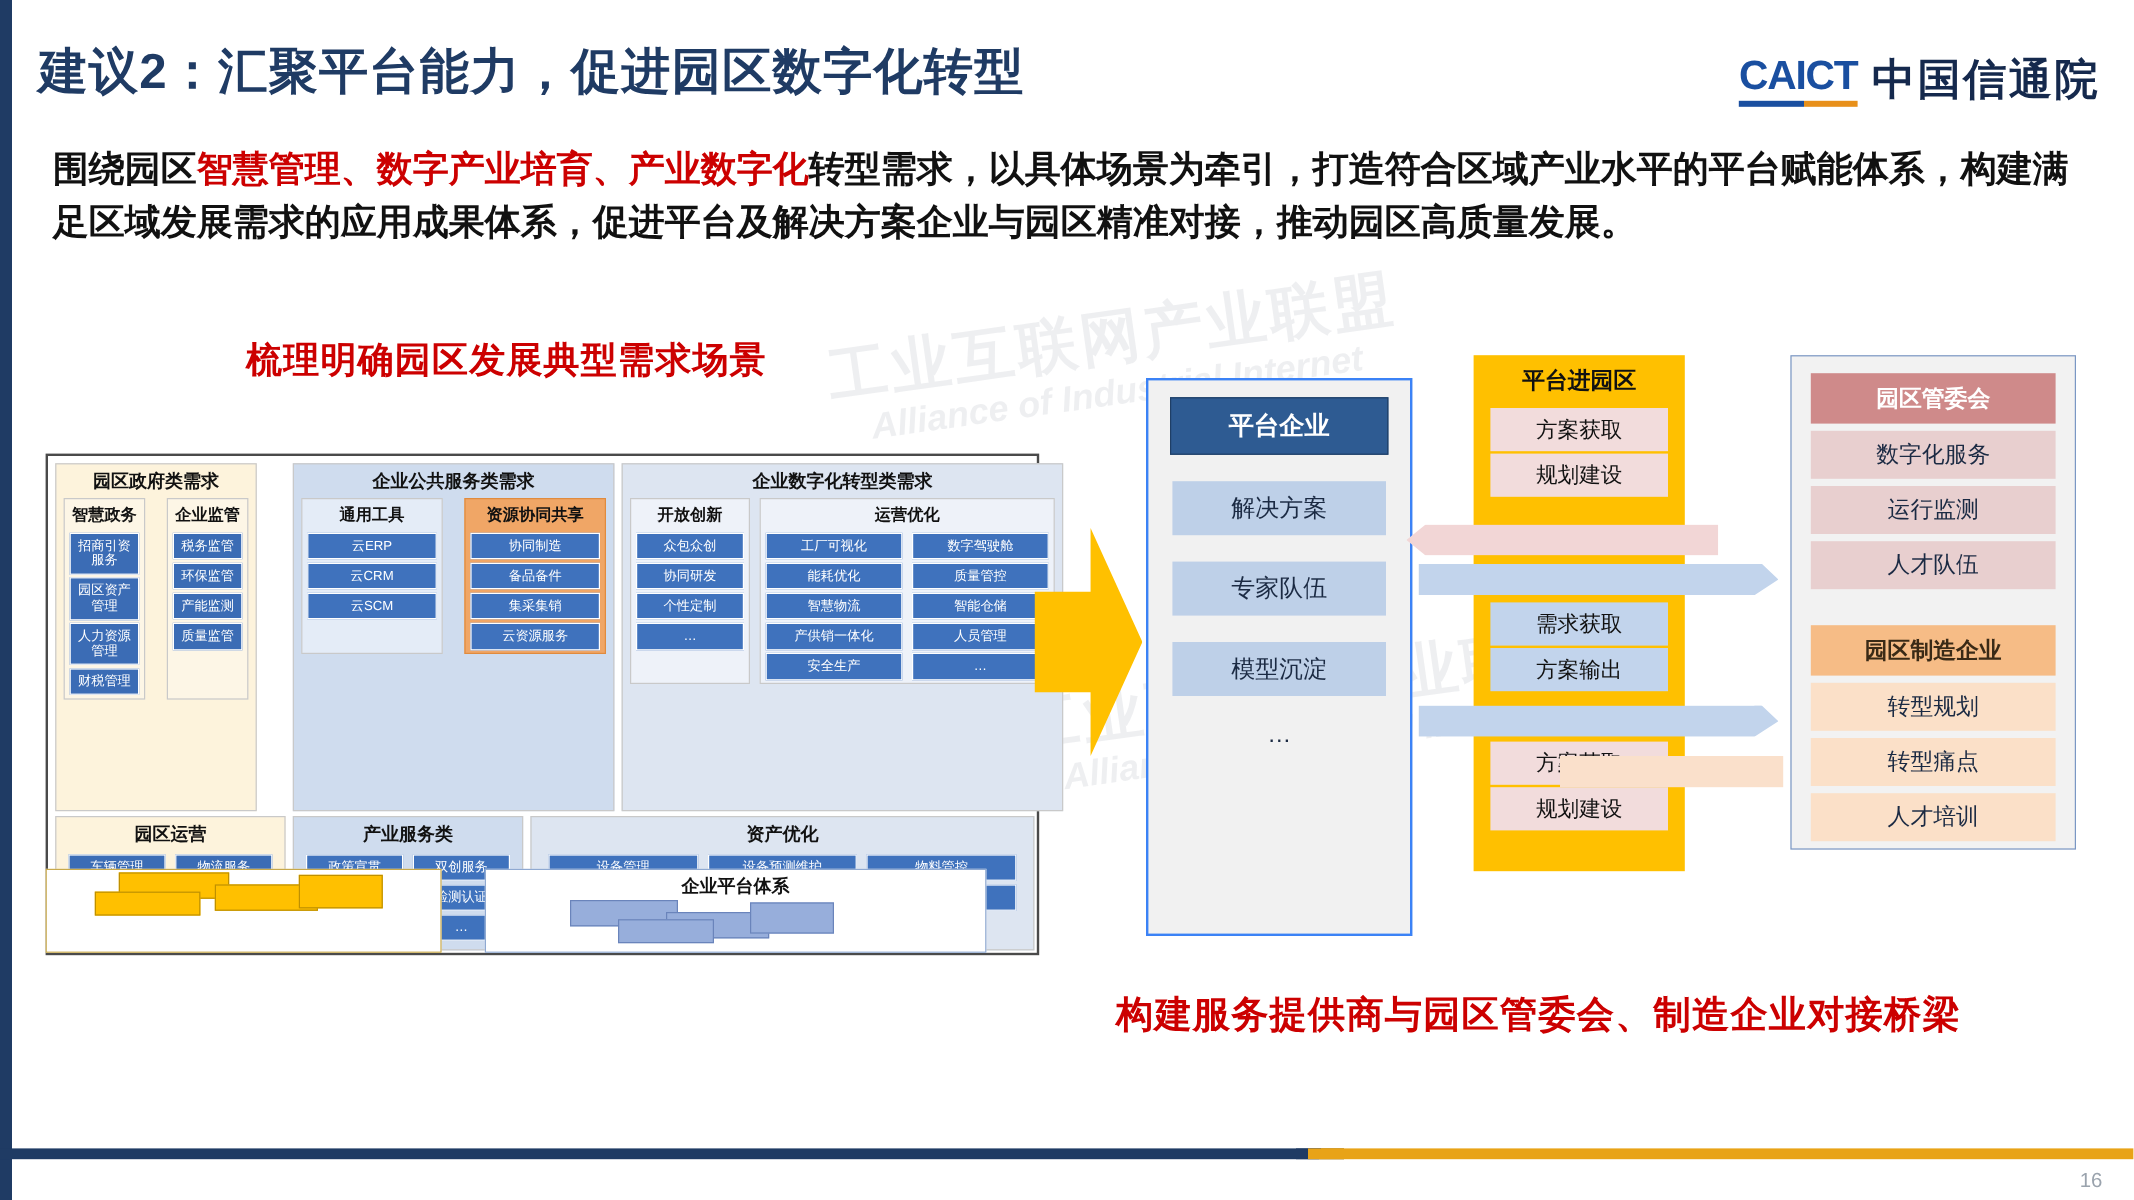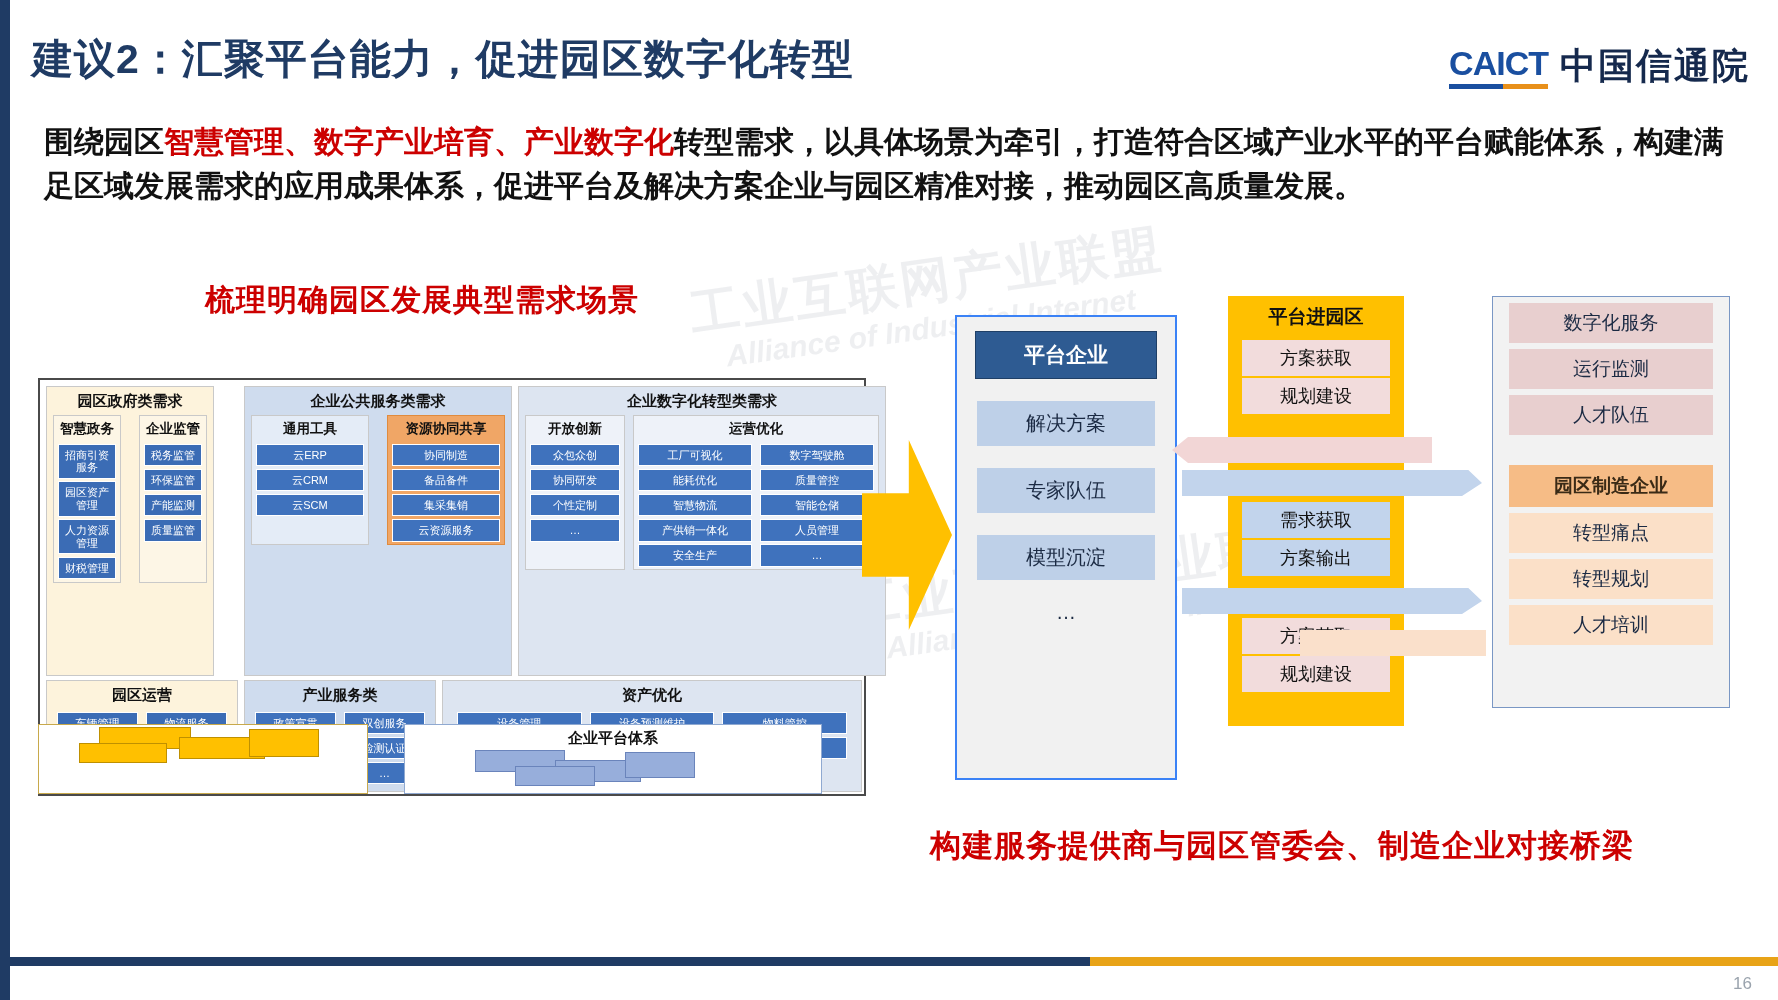--- a/index.html
+++ b/index.html
@@ -370,27 +370,28 @@
   <div class="pill pink">方案获取</div>
   <div class="pill pink">规划建设</div>
 </div>
 
 <div class="farrow left" style="left:1172px; top:437px; width:260px;"></div>
 <div class="farrow right" style="left:1182px; top:470px; width:300px;"></div>
 <div class="farrow right" style="left:1182px; top:588px; width:300px;"></div>
 <div class="farrow rightp" style="left:1300px; top:630px; width:186px;"></div>
 
 <div class="right-col">
+  <div class="cap red">园区管委会</div>
   <div class="row red">数字化服务</div>
   <div class="row red">运行监测</div>
   <div class="row red">人才队伍</div>
   <div style="height:16px;"></div>
   <div class="cap org">园区制造企业</div>
+  <div class="row org">转型规划</div>
   <div class="row org">转型痛点</div>
-  <div class="row org">转型规划</div>
   <div class="row org">人才培训</div>
 </div>
 
 <div class="edge-bottom-wrap">
   <div class="bar-blue"></div>
   <div class="bar-slant"></div>
   <div class="bar-orange"></div>
 </div>
 <div class="page-num">16</div>
 

